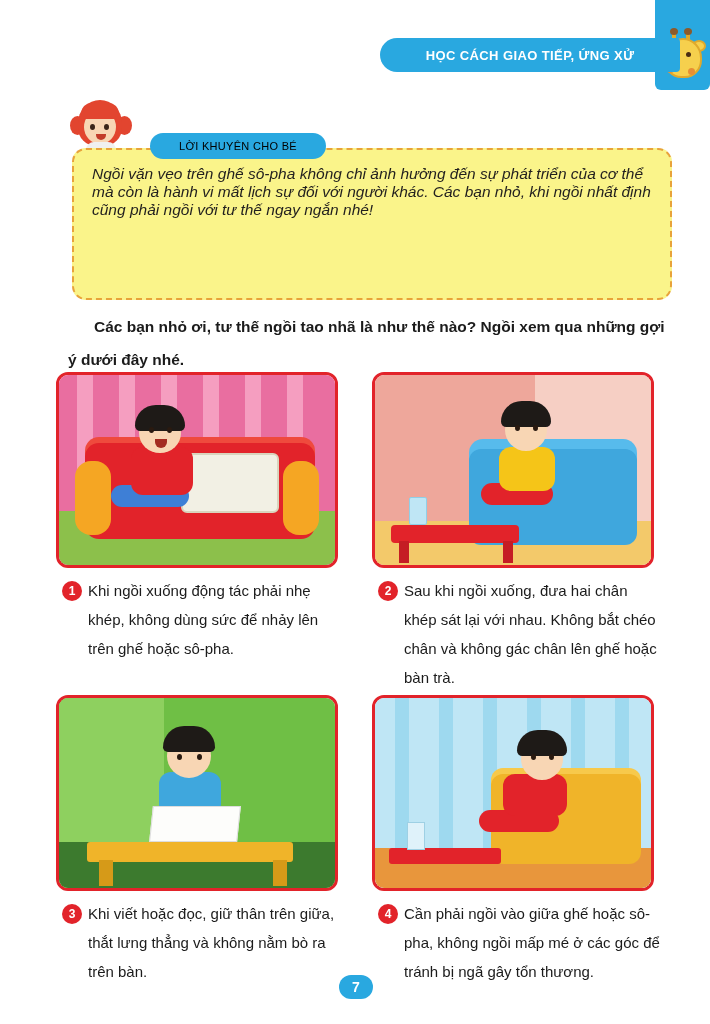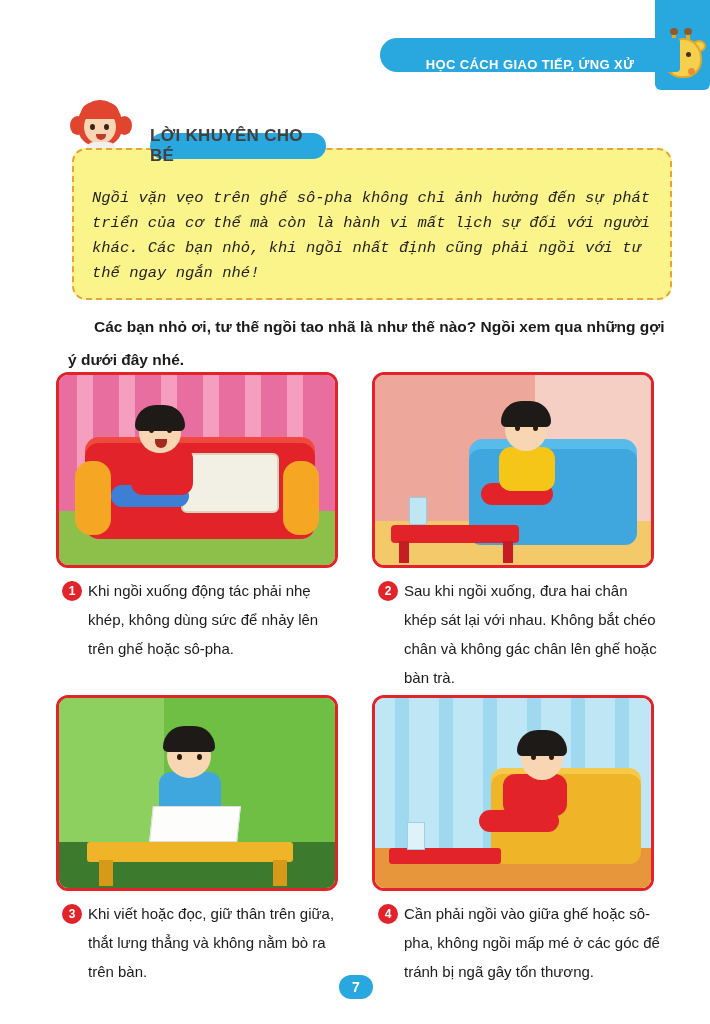--- a/index.html
+++ b/index.html
@@ -18,21 +18,21 @@
   
   .header-banner {
     position: absolute;
     top: 38px;
     left: 380px;
     width: 300px;
     height: 34px;
     background: #29a8e0;
     border-radius: 17px 4px 4px 17px;
     display: flex;
-    align-items: flex-end;
+    align-items: center;
     justify-content: center;
   }
   .header-banner .title {
     color: #ffffff;
     font-size: 13px;
     font-weight: bold;
     letter-spacing: 0.4px;
     font-family: "Liberation Sans", sans-serif;
   }
   .header-tab {
@@ -122,36 +122,36 @@
     top: 133px;
     width: 176px;
     height: 26px;
     background: #29a8e0;
     border-radius: 13px;
     display: flex;
     align-items: center;
     justify-content: center;
   }
   .advice-label span {
-    color: #404040;
-    font-size: 17px;
-    font-weight: bold;
+    color: #000000;
+    font-size: 11px;
+    font-weight: normal;
     letter-spacing: 0.3px;
     font-family: "Liberation Sans", sans-serif;
   }
   .advice-text {
     position: absolute;
     left: 92px;
-    top: 186px;
+    top: 165px;
     width: 568px;
     font-size: 15.5px;
-    line-height: 25px;
+    line-height: 18px;
     color: #211f1e;
     font-style: italic;
-    font-family: Liberation Mono, monospace;
+    font-family: Liberation Sans, sans-serif;
   }
 
   
   .girl {
     position: absolute;
     left: 70px;
     top: 98px;
     width: 62px;
     height: 60px;
   }

